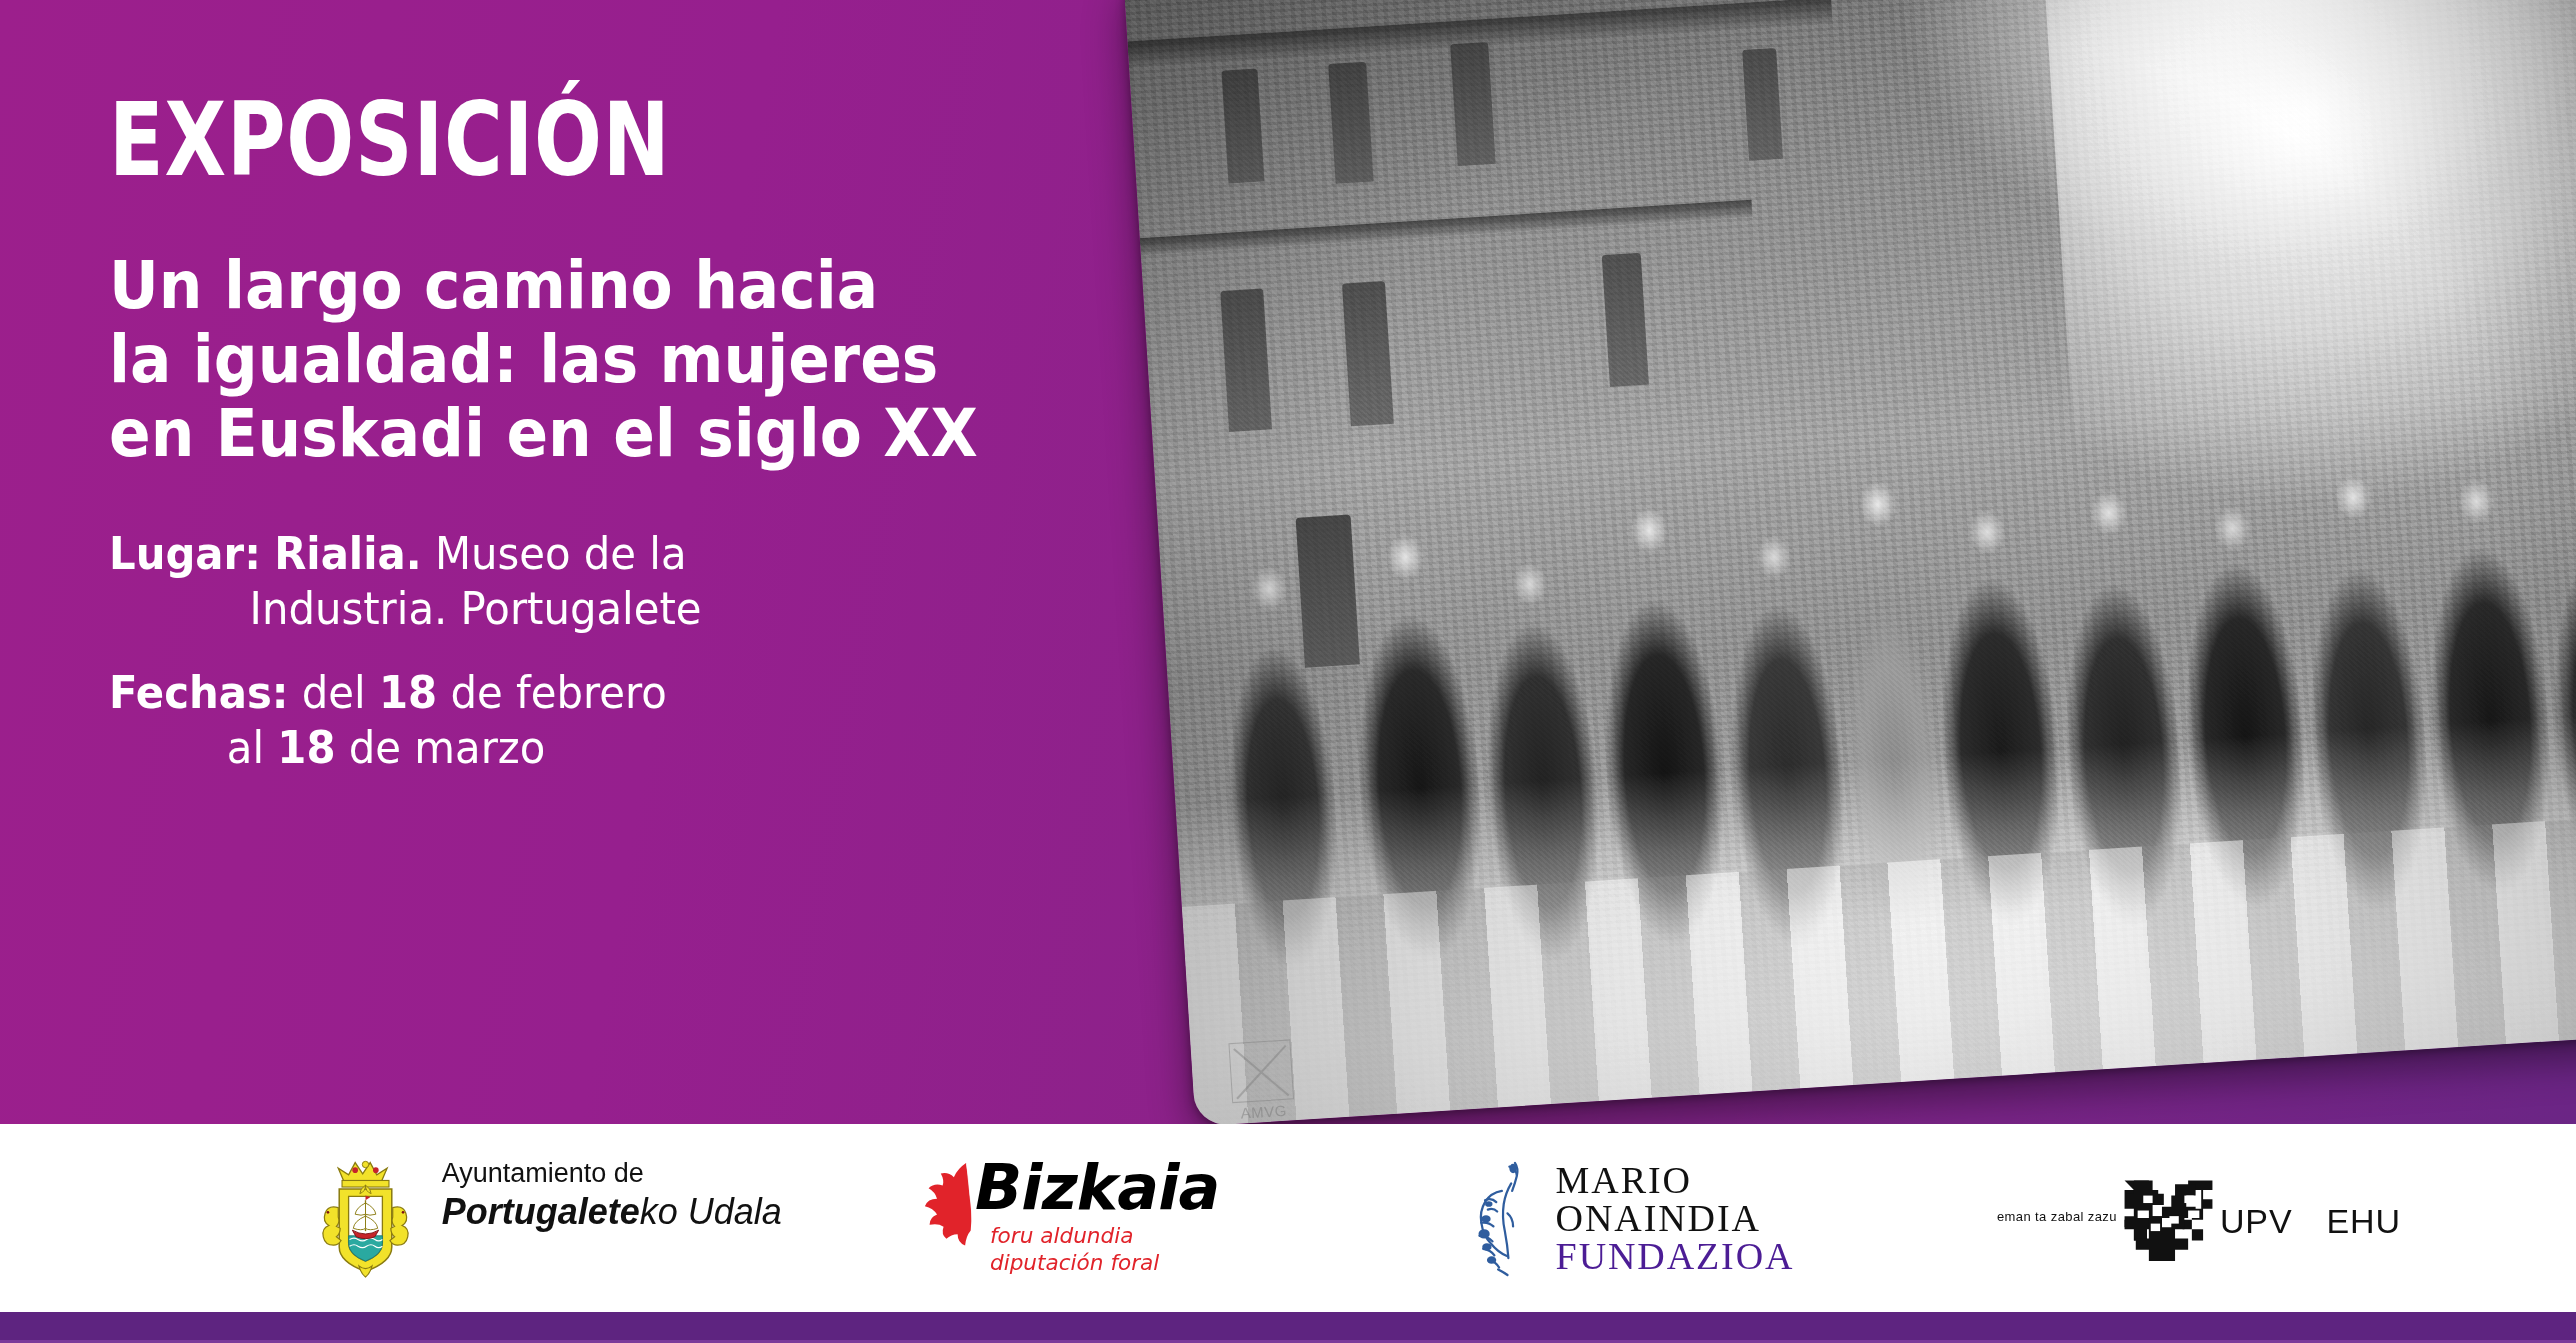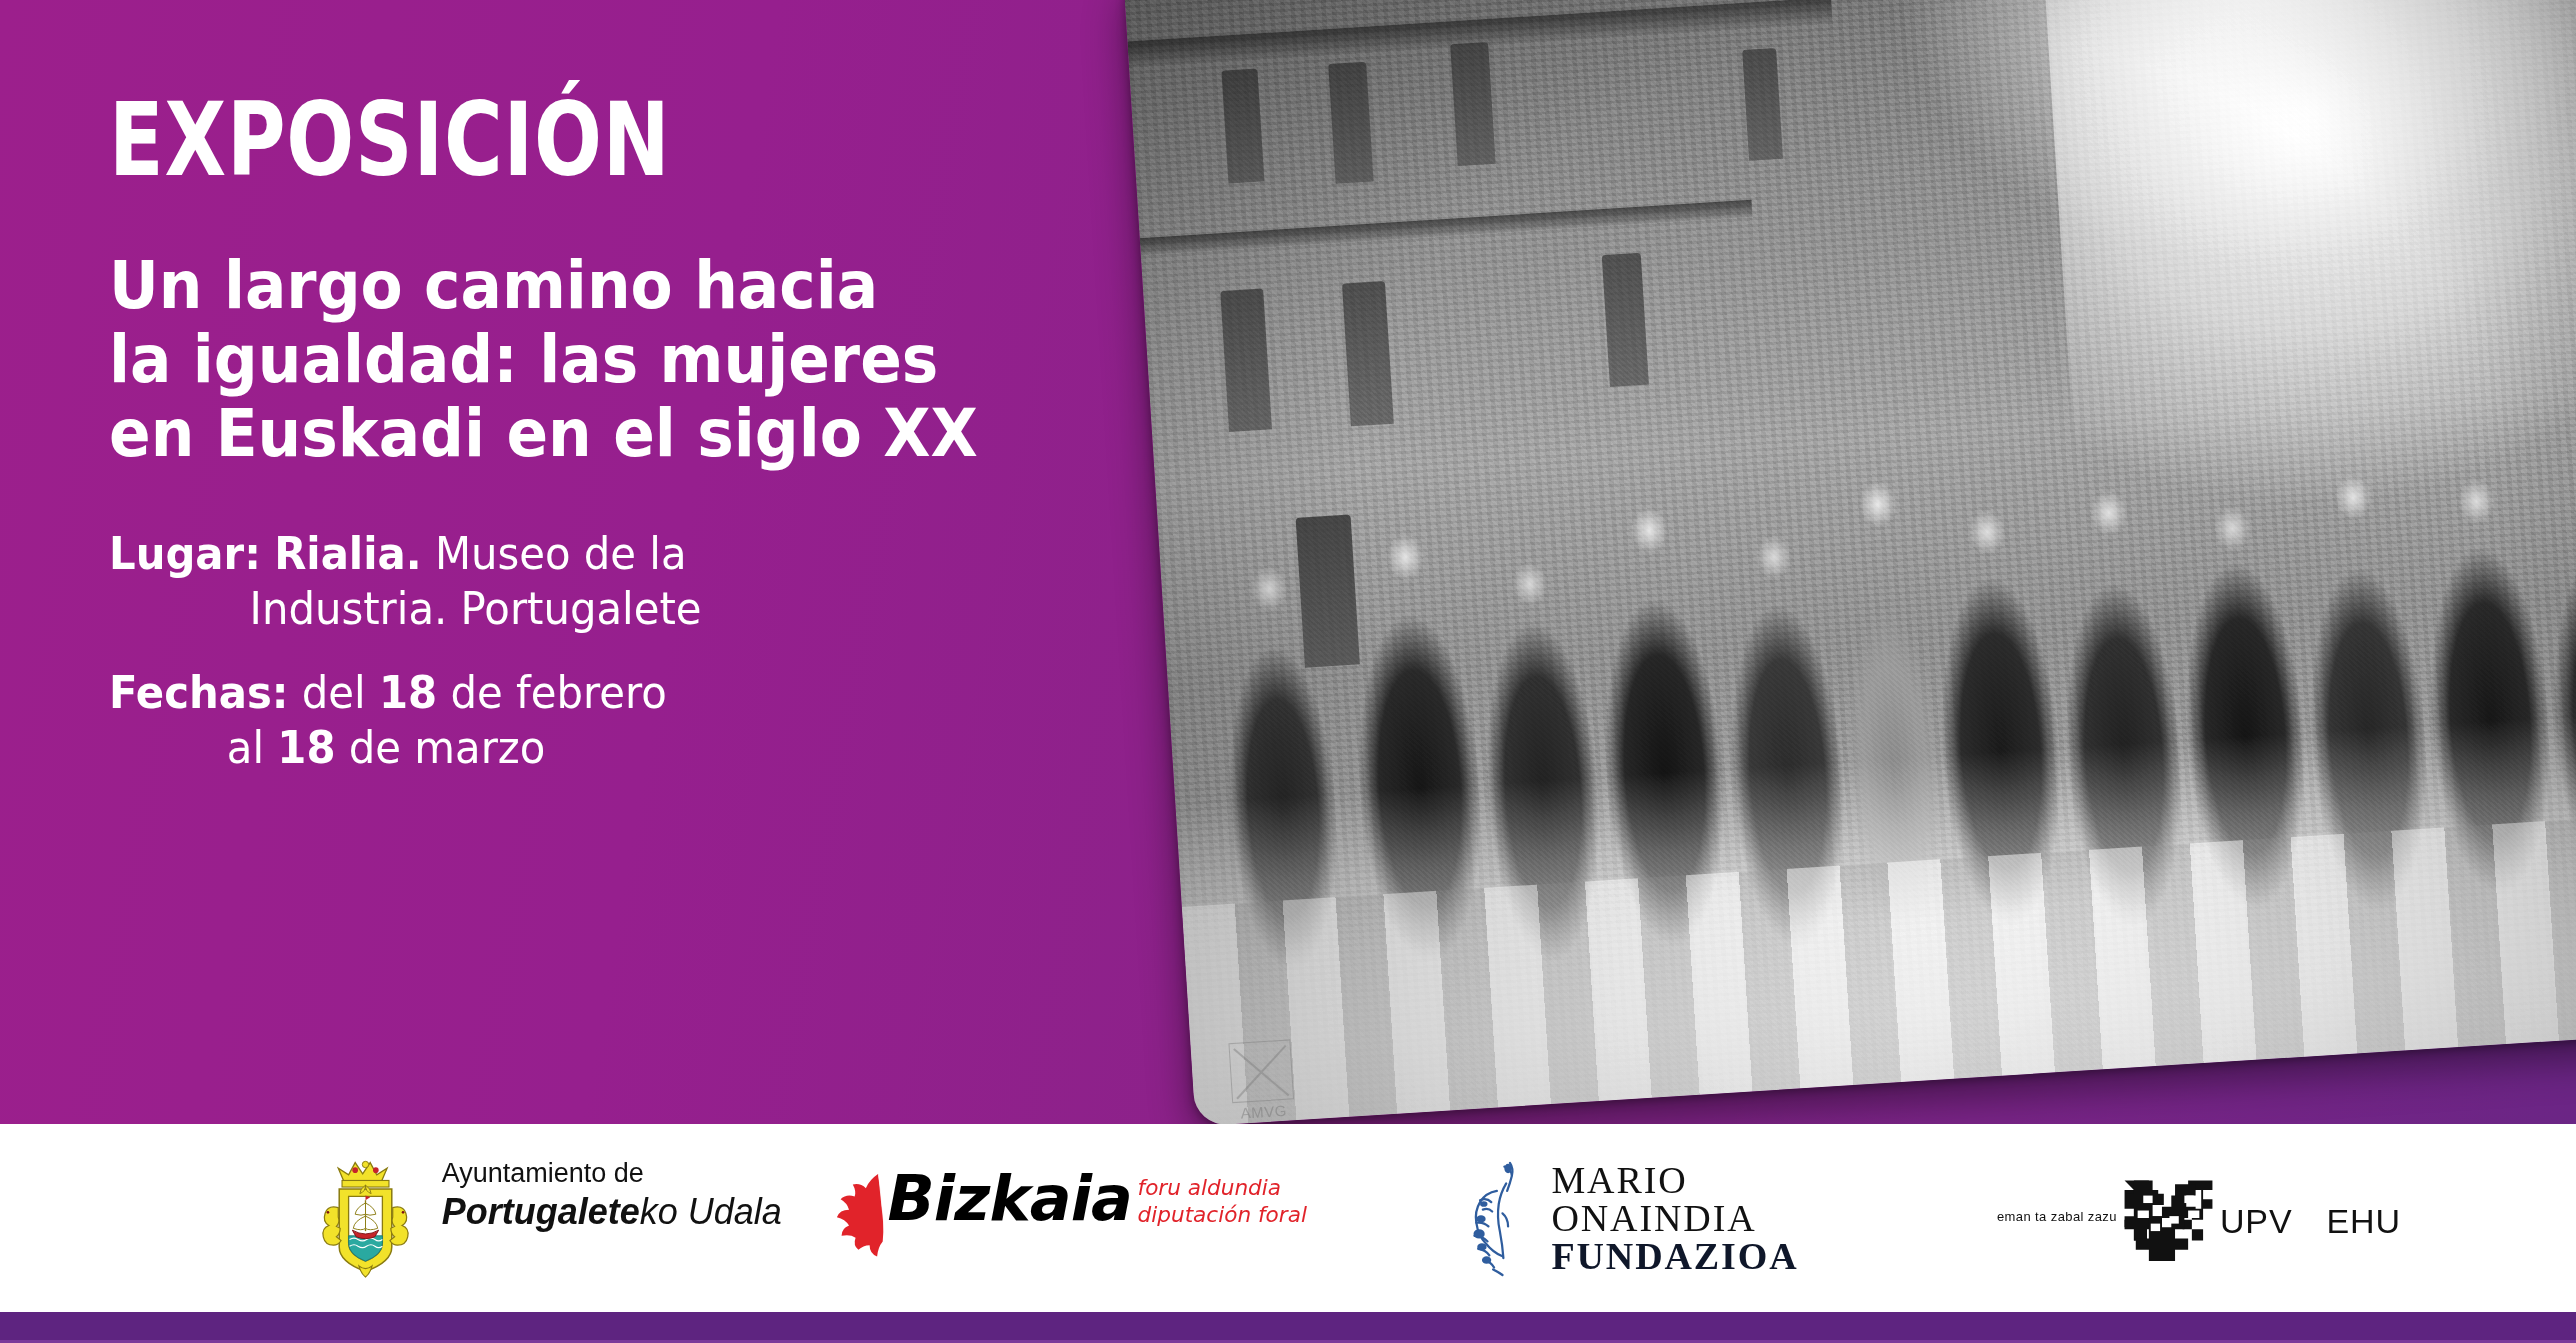--- a/index.html
+++ b/index.html
@@ -206,41 +206,41 @@
     color:#111;
     line-height:1.24;
   }
   .ayto-l1 { font-size:27px; font-weight:400; }
   .ayto-l2 { font-size:36px; font-weight:400;font-style:italic; }
   .ayto-l2 b { font-weight:700; }
 
   
   .bizkaia { display:flex; align-items:flex-start; gap:3.8px; }
   .leaf { width:58px; height:94px; flex:0 0 auto; margin-top:1.9px; }
-  .bizkaia-txt { display:flex; }
+  .bizkaia-txt { display:flex; flex-direction:column; }
   .bizkaia-name {
     font-family:"DejaVu Sans", sans-serif;
     font-weight:700; font-style:italic;
     font-size:62px; color:#000;
     letter-spacing:-0.9px; line-height:.95;
     margin-left:-9.4px;
   }
   .bizkaia-sub {
     font-family:"DejaVu Sans", sans-serif;
     font-style:italic; color:#e1232a;
     font-size:21.6px; line-height:1.25;
     margin-left:5.6px; margin-top:4.7px;
   }
 
   
   .mario { display:flex; align-items:center; gap:13px; }
   .mario-face { width:86px; height:122px; flex:0 0 auto; }
   .mario-txt { font-family:"Liberation Serif", serif; line-height:1.0; }
   .mario-l1, .mario-l2 { font-size:38px; color:#111; letter-spacing:1.9px; }
-  .mario-l3 { font-size:38px; color:#0f172a; letter-spacing:1.9px;font-weight:bold; }
+  .mario-l3 { font-size:38px; color:#4c1d95; letter-spacing:1.9px; }
 
   
   .upv { display:flex; flex-direction:row; align-items:center; }
   .upv-motto {
     font-family:"Liberation Sans", sans-serif;
     font-size:13px; color:#111; letter-spacing:0.4px;
     margin-bottom:3.8px;
   }
   .upv-mark { width:103px; height:86px; }
   .upv-wordmark {

